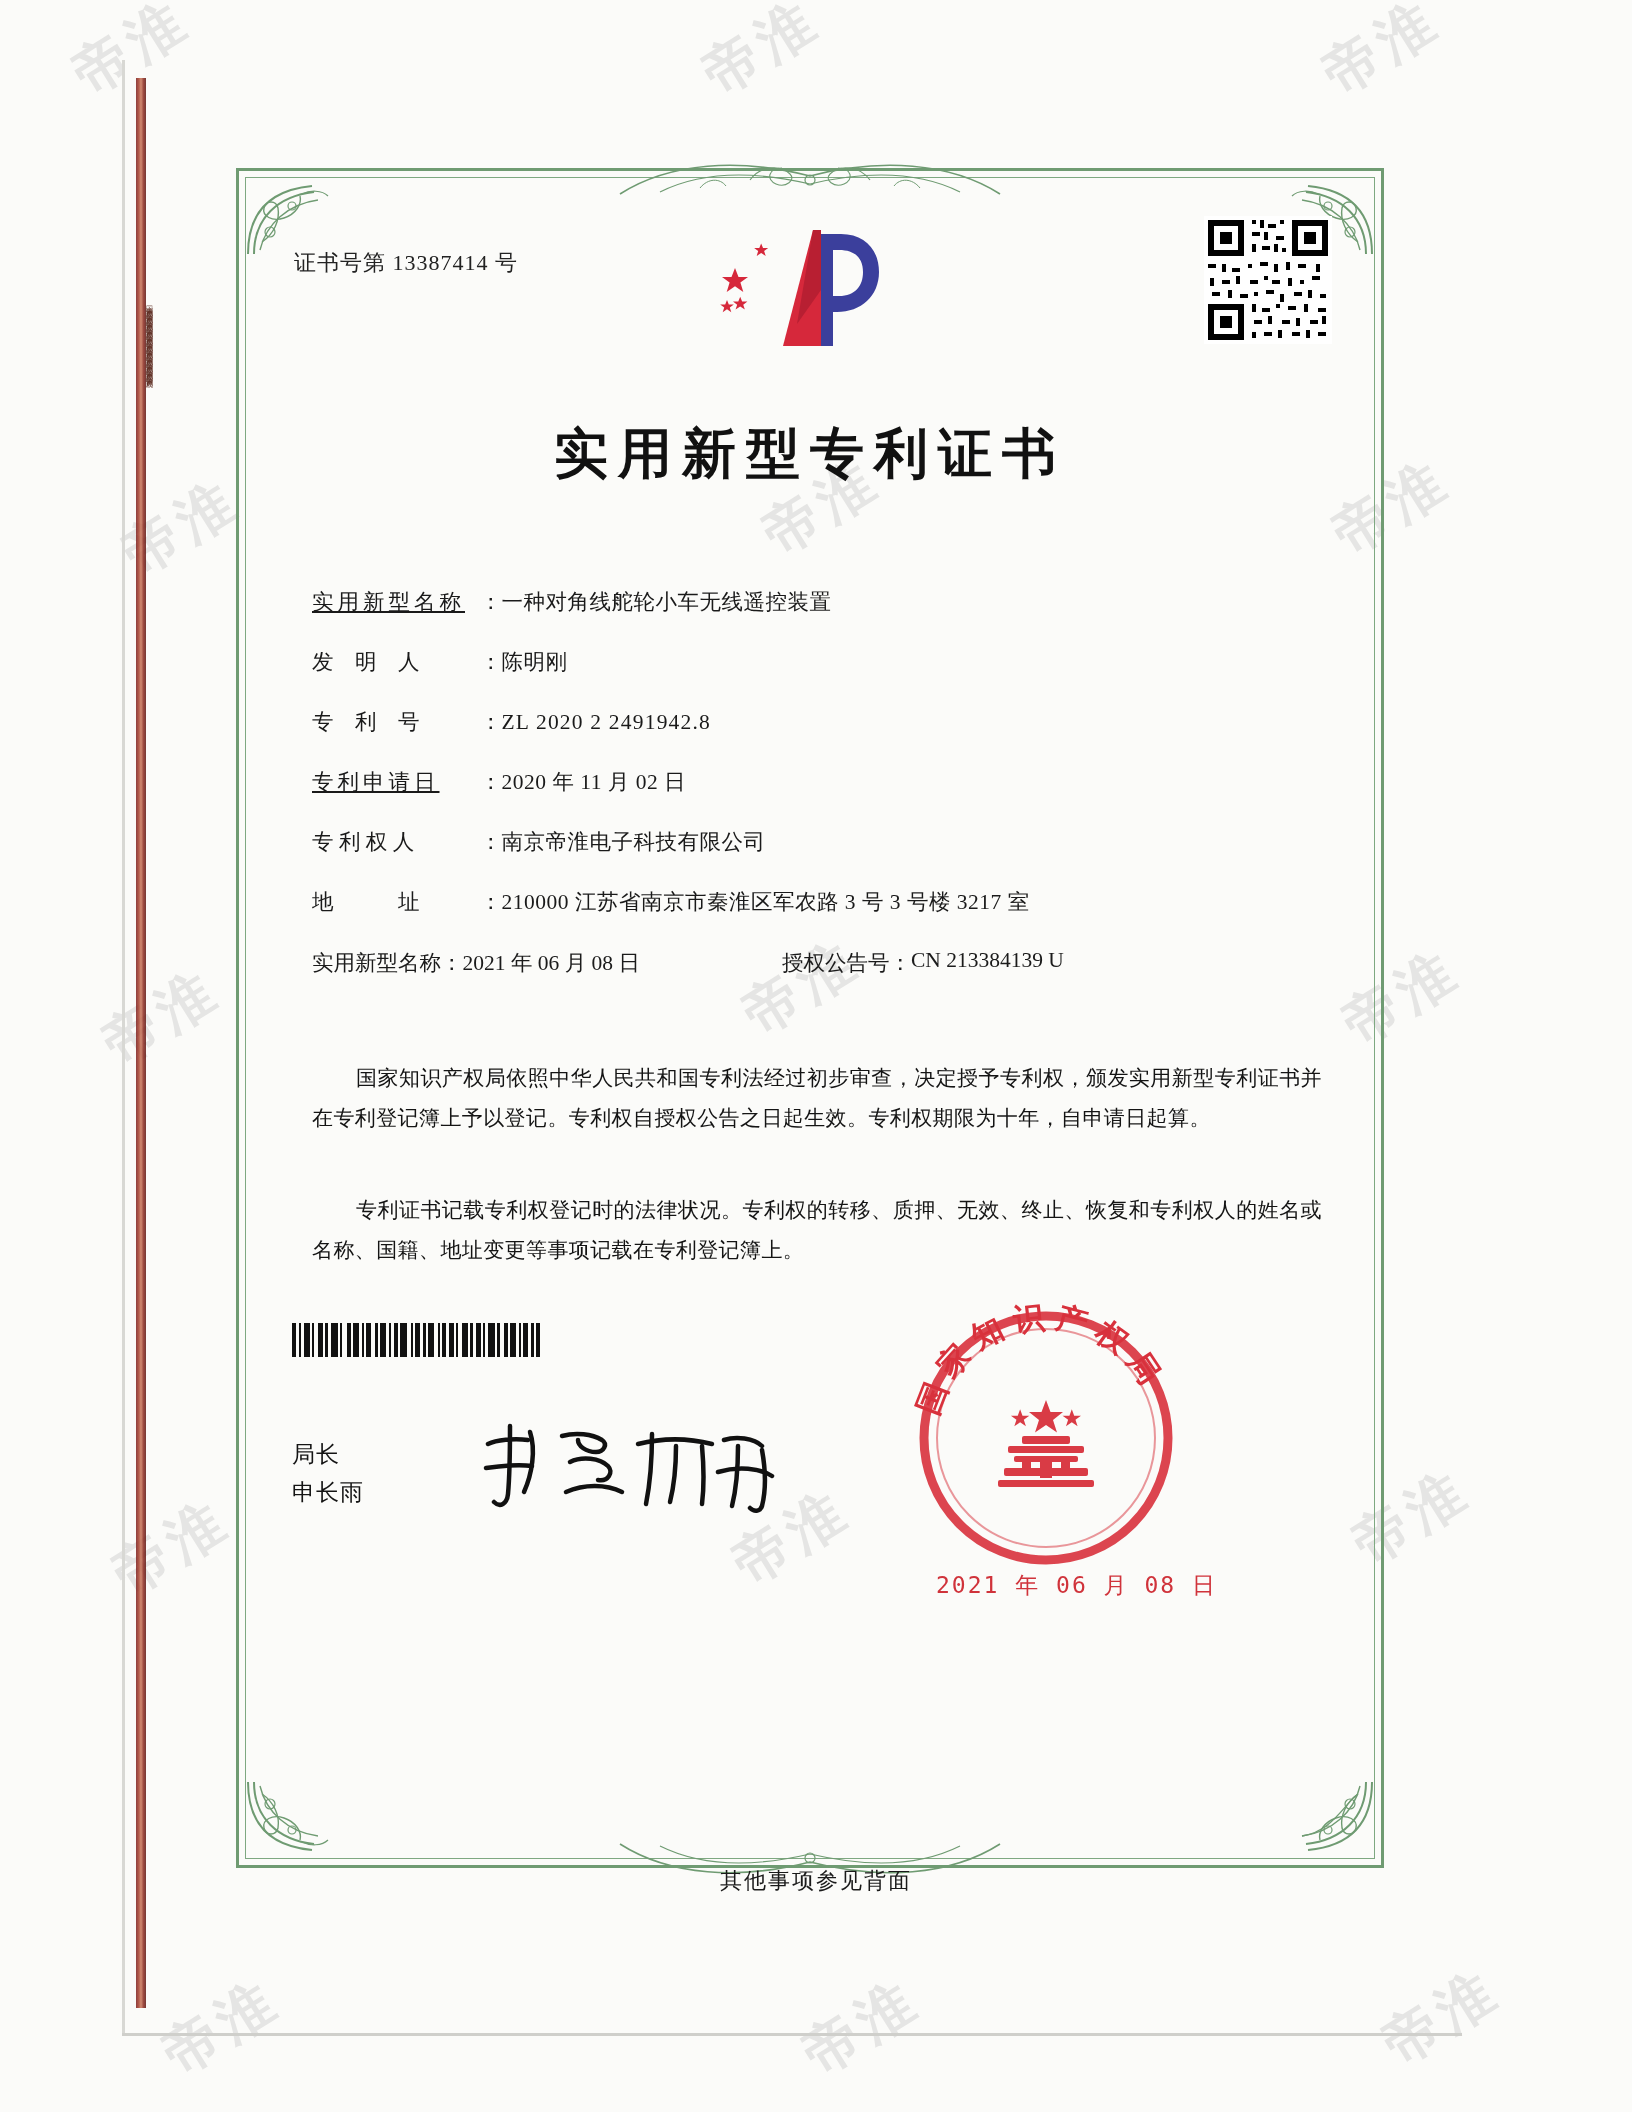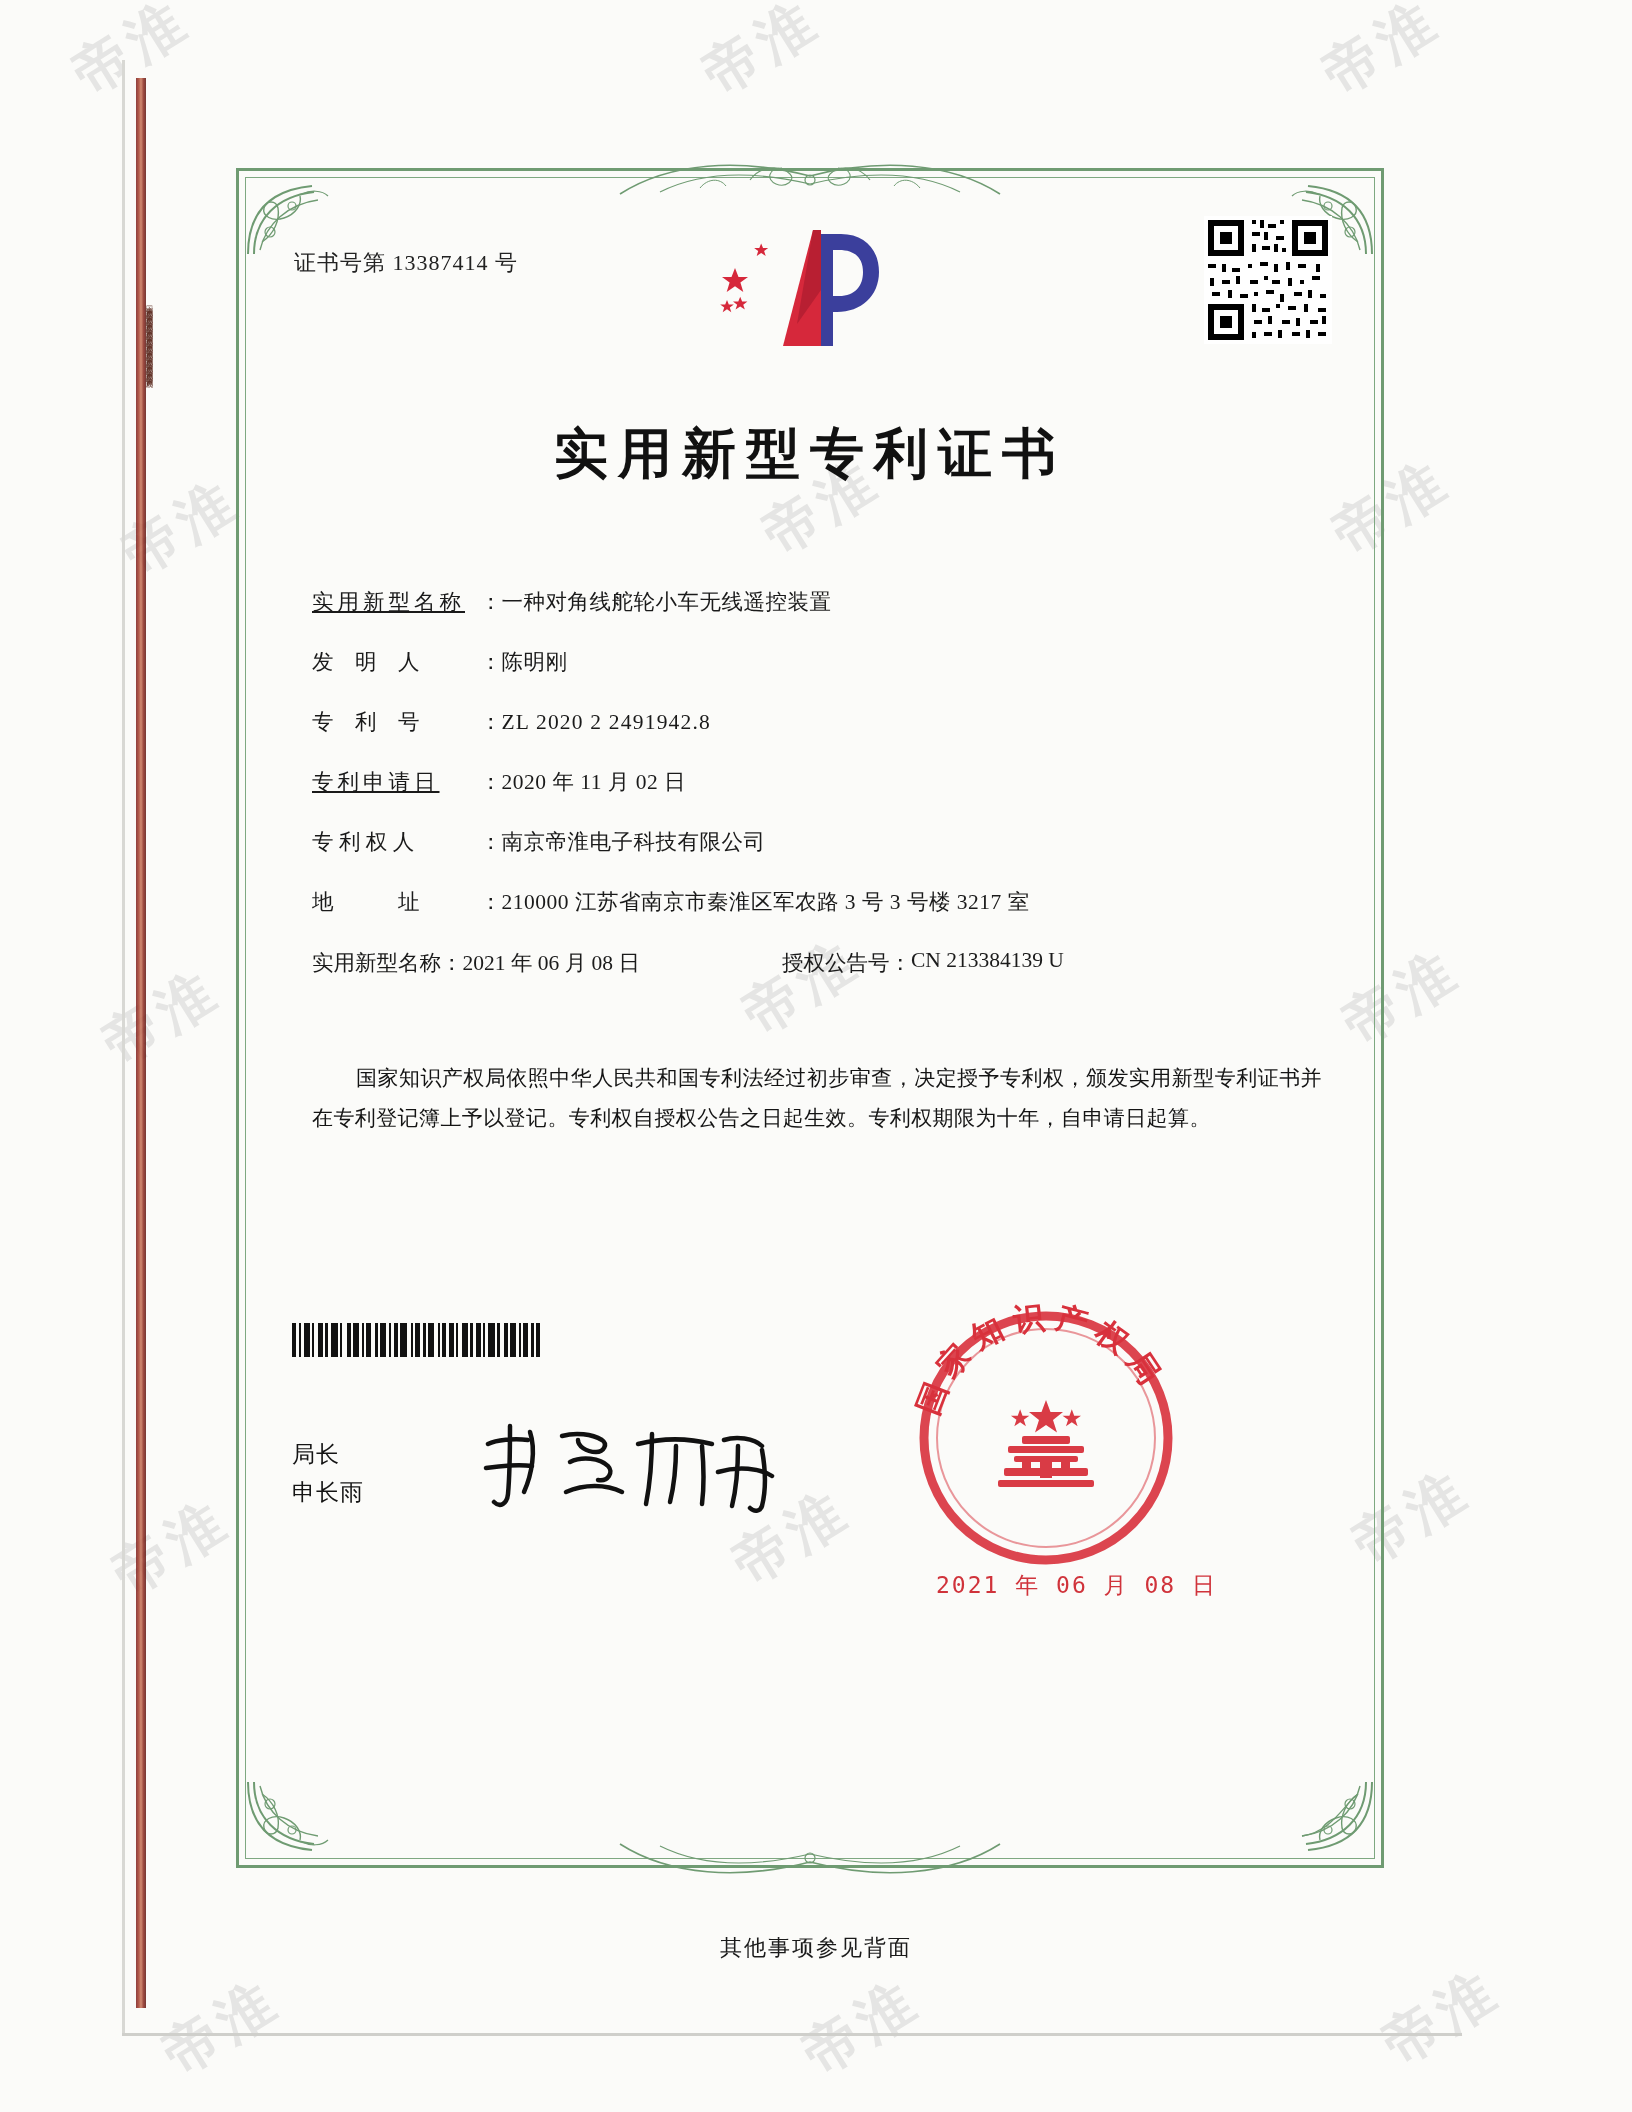--- a/index.html
+++ b/index.html
@@ -265,21 +265,21 @@
     left: 0; right: 0;
     bottom: 54px;
     text-align: center;
     font-size: 22px;
     color: #1a1a1a;
     letter-spacing: 1px;
   }
   .outside-note {
     position: absolute;
     left: 0;
-    top: 1933px;
+    top: 1866px;
     width: 1632px;
     text-align: center;
     font-size: 22px;
     color: #1a1a1a;
     letter-spacing: 2px;
   }
 </style>
 </head>
 <body>
 
@@ -528,20 +528,21 @@
         </span>
         <span class="cell-b">
           <span class="lbl sp3">授权公告号</span>
           <span class="lbl">：</span>
           <span class="val">CN 213384139 U</span>
         </span>
       </div>
     </div>
 
     <div class="para para1">国家知识产权局依照中华人民共和国专利法经过初步审查，决定授予专利权，颁发实用新型专利证书并在专利登记簿上予以登记。专利权自授权公告之日起生效。专利权期限为十年，自申请日起算。</div>
+    <div class="para para2">专利证书记载专利权登记时的法律状况。专利权的转移、质押、无效、终止、恢复和专利权人的姓名或名称、国籍、地址变更等事项记载在专利登记簿上。</div>
 
     <div class="barcode">
       <i style="width:4px"></i>
         <i style="width:3px;background:transparent"></i>
       <i style="width:2px"></i>
         <i style="width:3px;background:transparent"></i>
       <i style="width:6px"></i>
         <i style="width:2px;background:transparent"></i>
       <i style="width:2px"></i>
         <i style="width:4px;background:transparent"></i>

